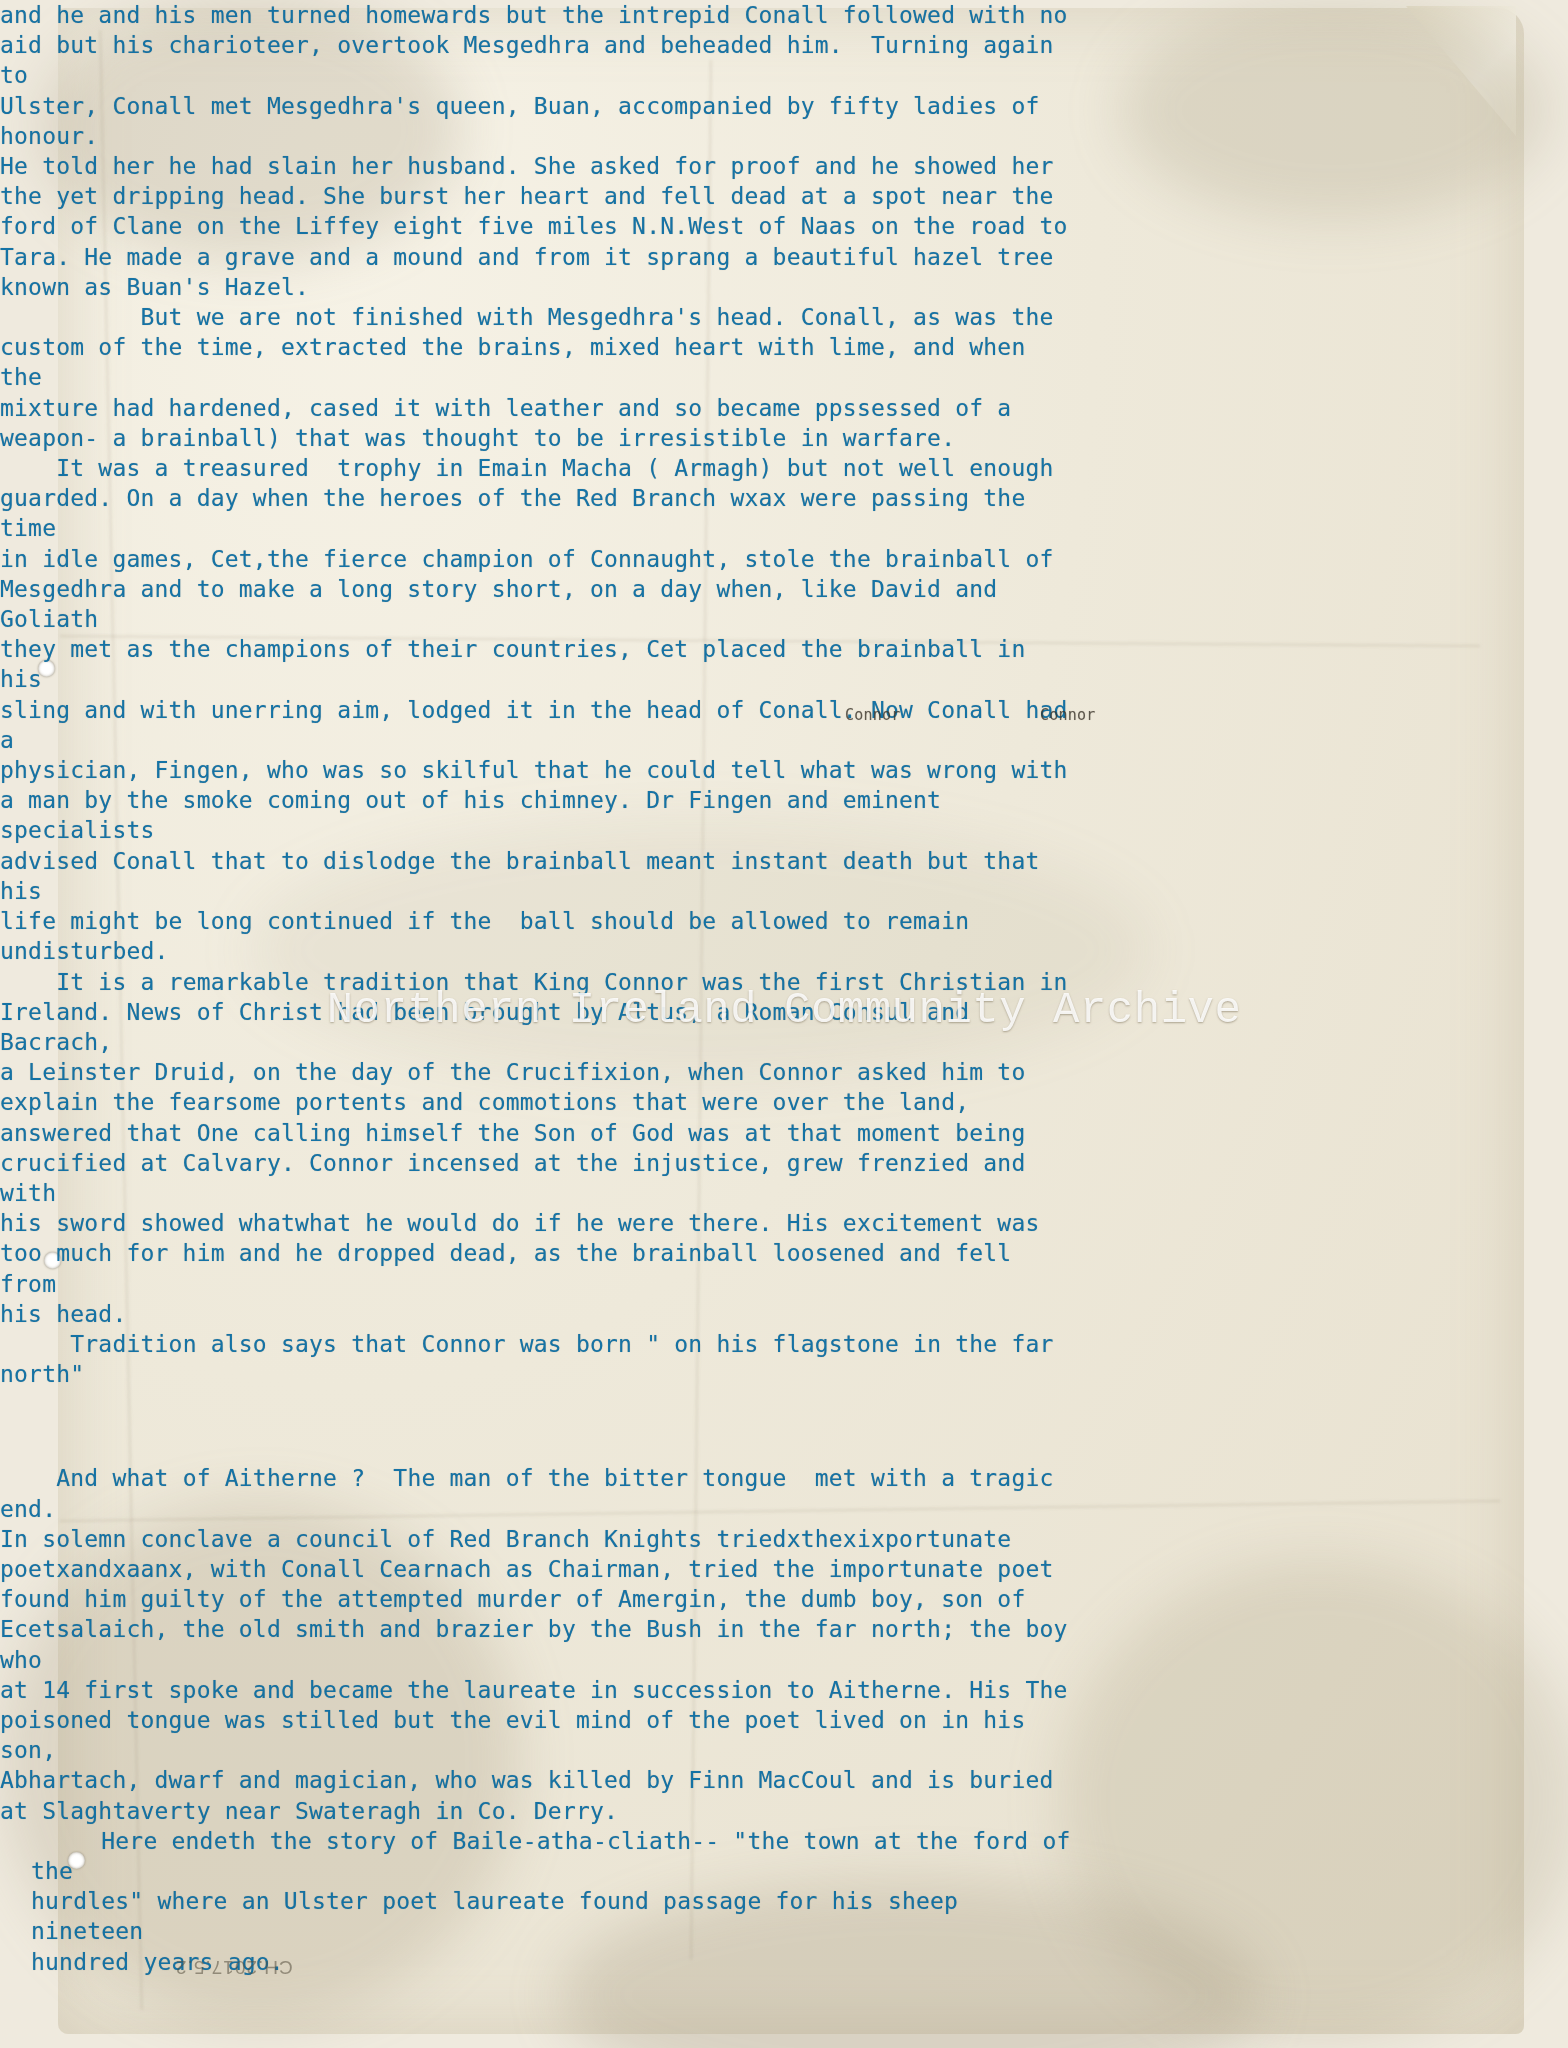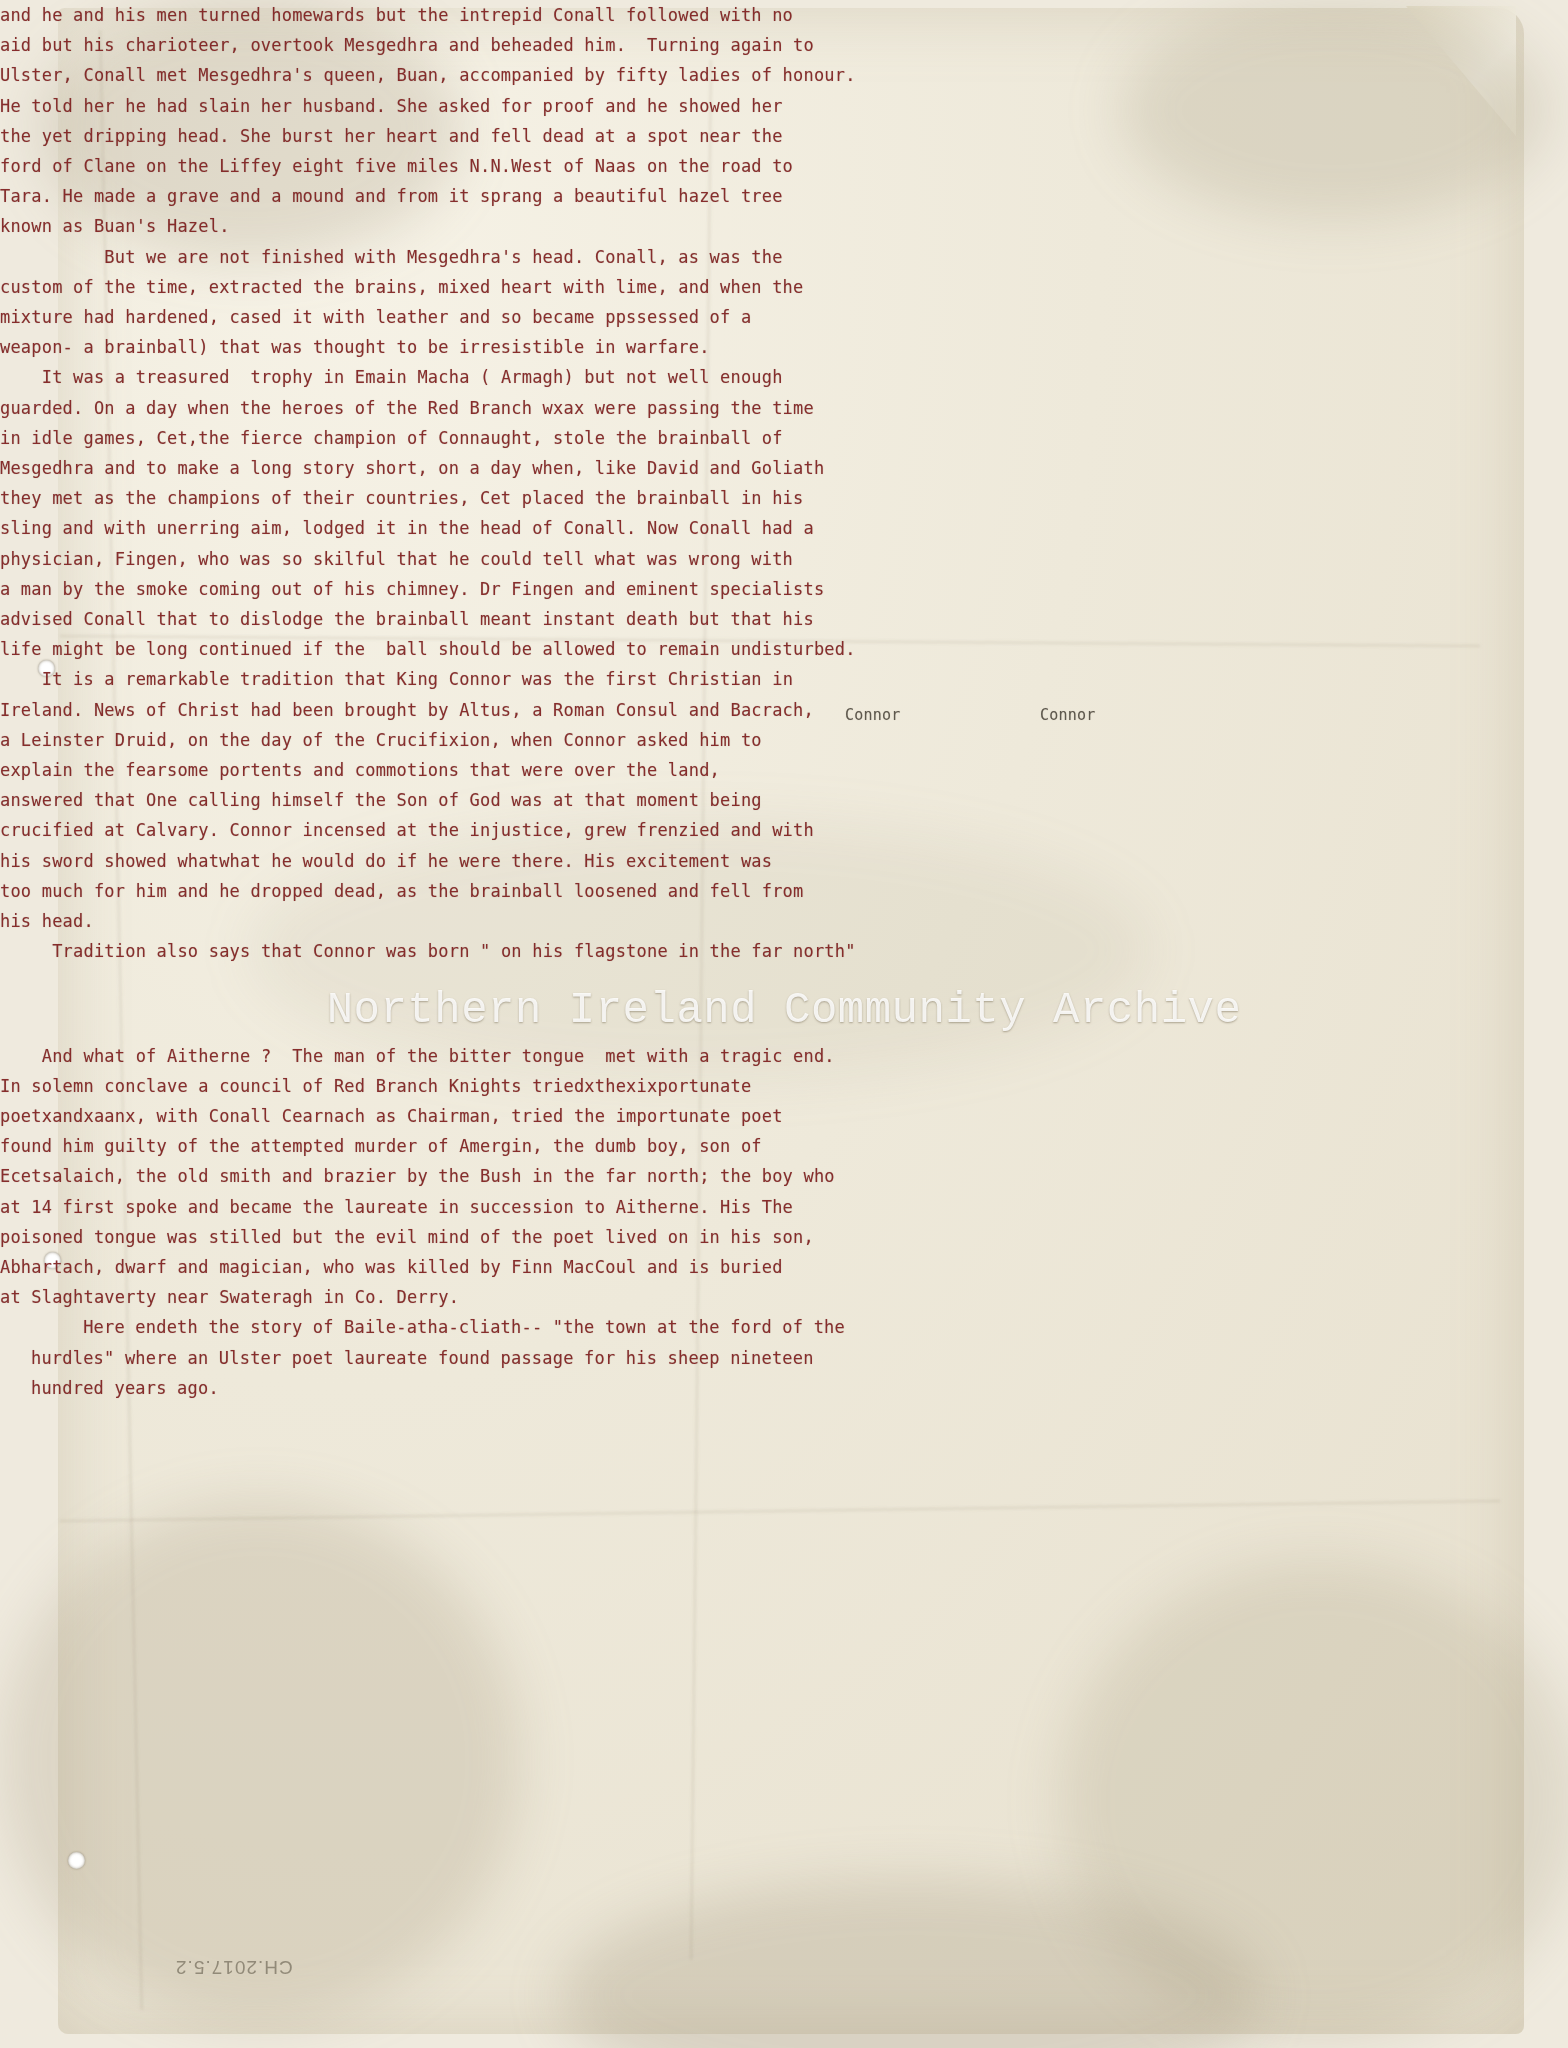--- a/index.html
+++ b/index.html
@@ -66,23 +66,23 @@
     background: #ffffff;
     box-shadow: inset 0 0 3px rgba(120,110,85,0.7), 0 0 2px rgba(90,80,60,0.5);
   }
   .punch.p1 { left: 38px; top: 660px; }
   .punch.p2 { left: 44px; top: 1252px; }
   .punch.p3 { left: 68px; top: 1852px; }
 
   
   .typed {
     position: absolute;
-    color: #7f1d1d;
+    color: #0369a1;
     font-family: "DejaVu Sans Mono", monospace;
-    font-size: 17px;
+    font-size: 23px;
     line-height: 30.2px;
     letter-spacing: 0.2px;
     white-space: pre-wrap;
     text-shadow: 0 0 1px rgba(60,55,40,0.35);
     opacity: 0.92;
   }
 
   #body-text {
     left: 228px;
     top: 188px;

